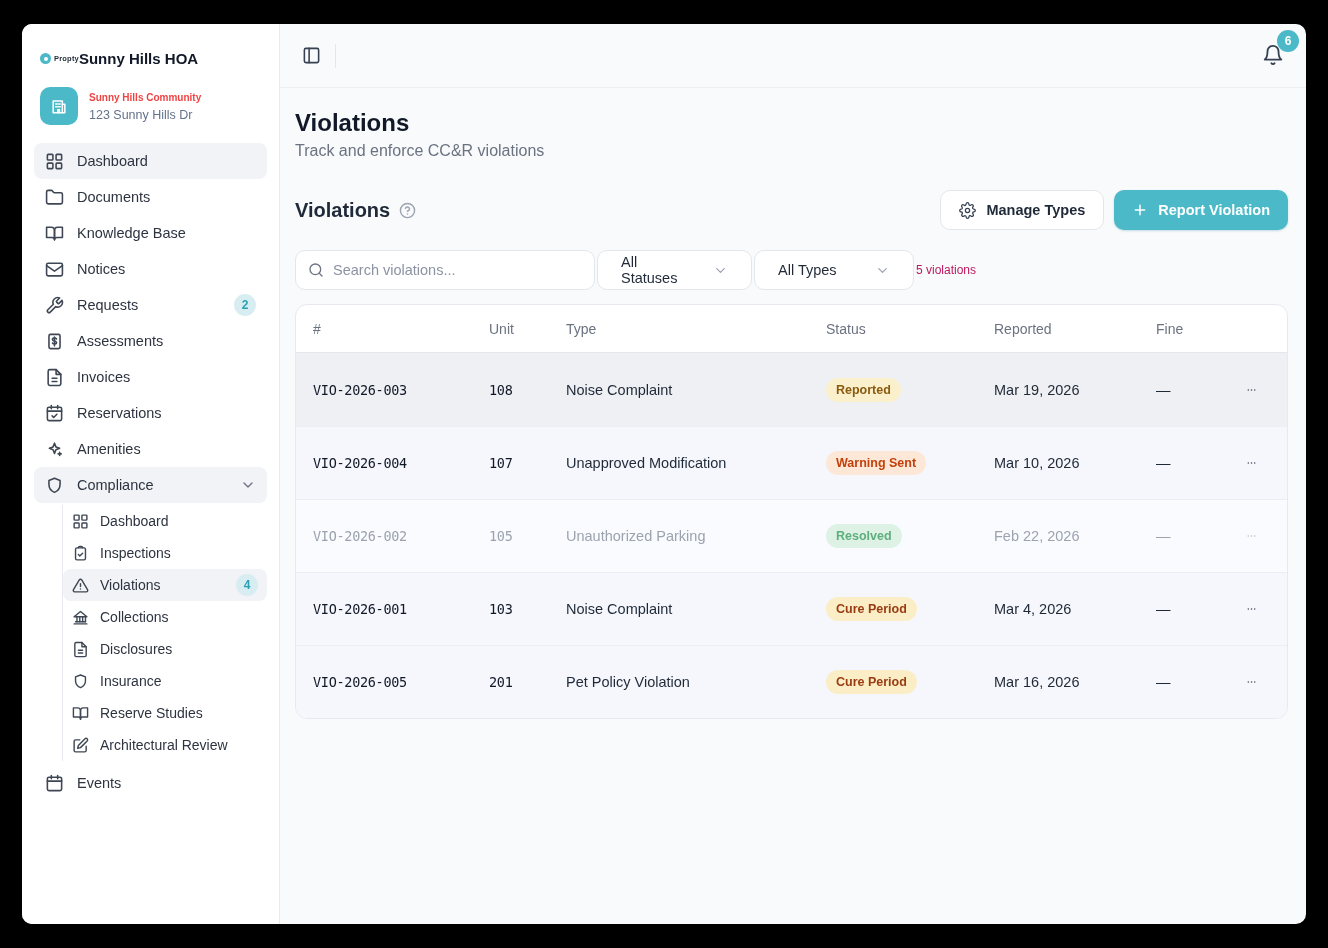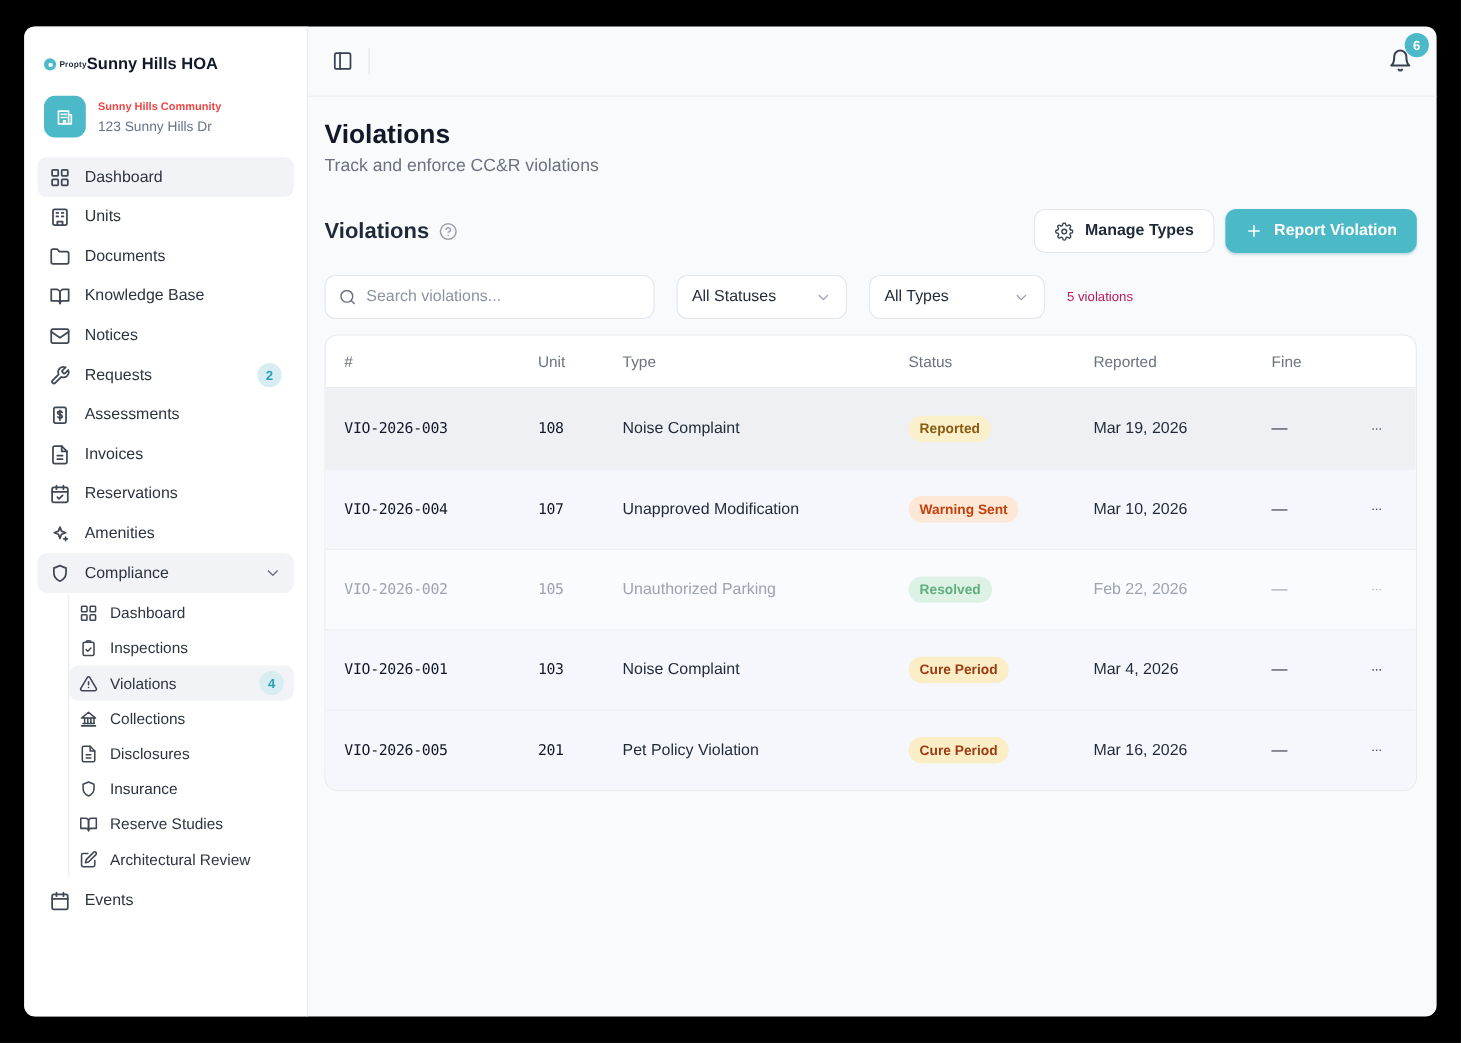--- a/index.html
+++ b/index.html
@@ -82,30 +82,30 @@
   .section-actions { margin-left:auto; display:flex; gap:10px; }
   .btn { height:40px; border-radius:10px; display:flex; align-items:center; gap:10px;
     font-size:14.5px; font-weight:bold; padding:0 18px; cursor:default; border:none;
     font-family:"Liberation Sans",sans-serif; }
   .btn-secondary { background:#fff; border:1px solid #e3e6ec; color:#1f2937; }
   .btn-secondary .ic { width:17px; height:17px; color:#374151; display:flex; }
   .btn-primary { background:var(--accent); color:#fff; box-shadow:0 1px 2px rgba(40,130,145,.25); }
   .btn-primary .ic { width:16px; height:16px; color:#fff; display:flex; }
   .btn .ic svg{ width:100%; height:100%; }
 
-  .filter-row { margin-top:20px; display:flex; align-items:center; gap:20px; }
+  .filter-row { margin-top:20px; display:flex; align-items:center; gap:2px; }
   .search-box { width:300px; height:40px; background:#fff; border:1px solid #e3e6ec;
     border-radius:10px; display:flex; align-items:center; padding:0 12px; gap:9px; }
   .search-box .ic { width:16px; height:16px; color:#6b7280; display:flex; flex-shrink:0; }
   .search-box .ic svg{ width:100%; height:100%; }
   .search-box input { border:none; outline:none; flex:1; font-size:14.5px; color:#1f2937;
     background:transparent; font-family:"Liberation Sans",sans-serif; }
   .search-box input::placeholder { color:#8b93a2; }
   .select { height:40px; background:#fff; border:1px solid #e3e6ec; border-radius:10px;
-    display:flex; align-items:center; padding:0 13px; font-size:14.5px; color:#1f2937; }
+    display:flex; align-items:center; padding:0 23px; font-size:14.5px; color:#1f2937; }
   .select .sel-label { flex:1; }
   .select .chev { width:15px; height:15px; color:#9ca3af; display:flex; margin-left:26px; }
   .select .chev svg{ width:100%; height:100%; }
   .sel-statuses { width:155px; }
   .sel-types { width:160px; }
   .result-count { font-size:12px; color:#be185d; }
 
   
   .table-card { margin-top:14px; background:#fff; border:1px solid #e7e9ef; border-radius:12px;
     overflow:hidden; }
@@ -172,31 +172,20 @@
               <rect x="3" y="14" width="7" height="7" rx="1"></rect>
               <rect x="14" y="14" width="7" height="7" rx="1"></rect>
             </svg>
           </span>
     <span class="nav-label">Dashboard</span>
 
   </div>
         <div class="nav-item">
     <span class="ic">
             <svg viewBox="0 0 24 24" fill="none" stroke="currentColor" stroke-width="2" stroke-linecap="round" stroke-linejoin="round">
-              <rect x="4" y="3" width="16" height="18" rx="2"></rect>
-              <path d="M9 21v-4h6v4"></path>
-              <path d="M8 7h2M14 7h2M8 11h2M14 11h2"></path>
-            </svg>
-          </span>
-    <span class="nav-label">Units</span>
-
-  </div>
-        <div class="nav-item">
-    <span class="ic">
-            <svg viewBox="0 0 24 24" fill="none" stroke="currentColor" stroke-width="2" stroke-linecap="round" stroke-linejoin="round">
               <path d="M20 20a2 2 0 0 0 2-2V8a2 2 0 0 0-2-2h-7.9a2 2 0 0 1-1.69-.9L9.6 3.9A2 2 0 0 0 7.93 3H4a2 2 0 0 0-2 2v13a2 2 0 0 0 2 2Z"></path>
             </svg>
           </span>
     <span class="nav-label">Documents</span>
 
   </div>
         <div class="nav-item">
     <span class="ic">
             <svg viewBox="0 0 24 24" fill="none" stroke="currentColor" stroke-width="2" stroke-linecap="round" stroke-linejoin="round">
               <path d="M2 4h6a4 4 0 0 1 4 4v12a3 3 0 0 0-3-3H2z"></path>

